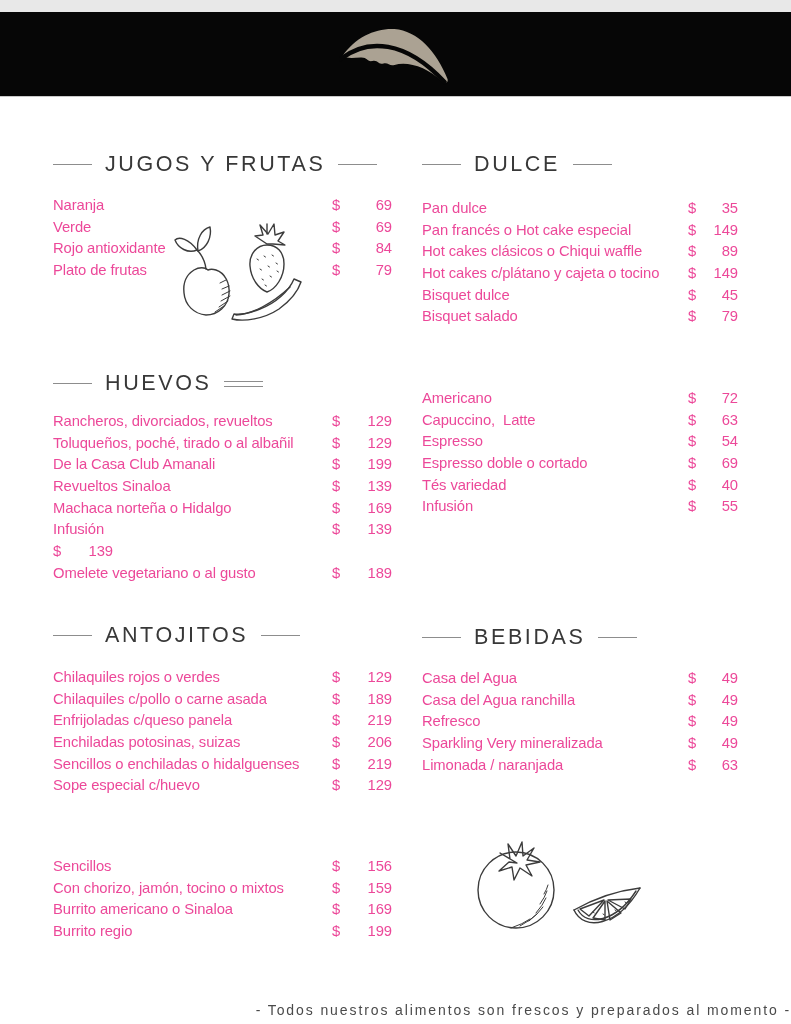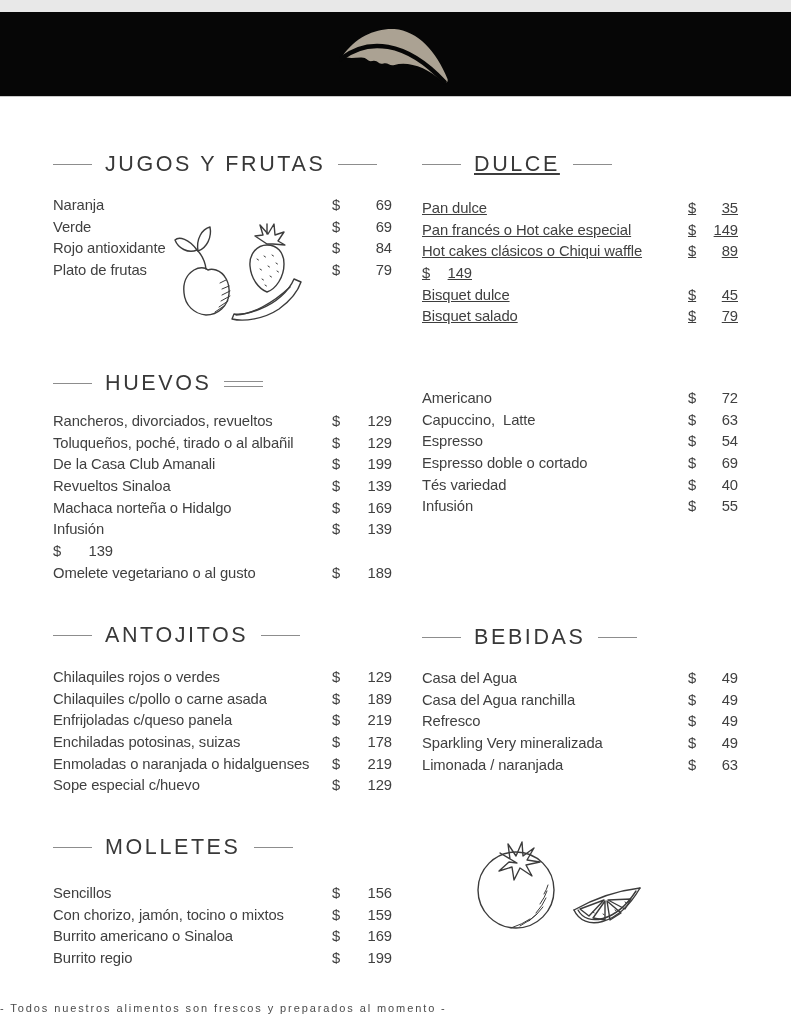--- a/index.html
+++ b/index.html
@@ -13,44 +13,44 @@
   
   .sec{position:absolute;}
   .sec-title{display:flex;align-items:center;gap:13px;height:27px;}
   .ttl{
     margin:0;font-size:21.5px;font-weight:300;letter-spacing:2.6px;color:#383838;
     white-space:nowrap;line-height:27px;
   }
   .line{width:39px;height:0;border-top:1.4px solid #8d8d8d;flex:none;}
   .line.double{height:4px;border-bottom:1.4px solid #8d8d8d;}
   .items{display:block;}
-  .row{display:flex;align-items:center;height:21.7px;font-size:14.8px;letter-spacing:-0.1px;color:#404040;}
+  .row{display:flex;align-items:center;height:21.7px;font-size:14.8px;letter-spacing:-0.1px;color:#ec4899;}
   .nm{flex:1 1 auto;min-width:0;white-space:pre;overflow:visible;}
   .cur{flex:none;width:24px;}
   .sec.left-col{left:53px;width:339px;}
   .sec.right-col{left:422px;width:316px;}
   .sec.left-col .pr{flex:none;width:36px;text-align:right;}
   .sec.right-col .pr{flex:none;width:26px;text-align:right;}
   #sec-jugos{top:139px;}      #sec-jugos .items{margin-top:16px;}
-  #sec-dulce{top:139px;text-decoration:underline;}      #sec-dulce .items{margin-top:19px;}
+  #sec-dulce{top:139px;}      #sec-dulce .items{margin-top:19px;}
   #sec-huevos{top:358px;}     #sec-huevos .items{margin-top:13px;}
   #sec-cafeteria{top:360px;}  #sec-cafeteria .items{margin-top:15px;}
   #sec-antojitos{top:610px;}  #sec-antojitos .items{margin-top:17px;}
   #sec-bebidas{top:612px;}    #sec-bebidas .items{margin-top:16px;}
   #sec-molletes{top:822px;}   #sec-molletes .items{margin-top:21px;}
   
   .illu{position:absolute;}
   #illu-fruits{left:172px;top:197px;width:142px;height:118px;}
   #illu-tomato{left:466px;top:818px;width:184px;height:120px;}
   .sketch{stroke:#3c3c3c;stroke-width:1.4;fill:none;stroke-linecap:round;stroke-linejoin:round;}
   .sketch-thin{stroke:#3c3c3c;stroke-width:1;fill:none;stroke-linecap:round;}
   
   .footer{
-    position:absolute;left:0;top:990px;width:791px;text-align:left;
-    font-size:11px;letter-spacing:1.9px;color:#4a4a4a;
+    position:absolute;left:0;top:990px;width:791px;text-align:right;
+    font-size:14px;letter-spacing:1.9px;color:#4a4a4a;
   }
 </style>
 </head>
 <body>
 
 <div class="page">
 
   <div class="header-bar">
     <svg class="logo" viewBox="0 0 112 62" aria-hidden="true">
       <path d="M3,31 C16,12 36,3 55,4 C78,6 97,26 108,54 C109,57 106,60 103,57
@@ -106,20 +106,21 @@
           <span class="nm">Pan francés o Hot cake especial</span>
           <span class="cur">$</span>
           <span class="pr">149</span>
         </div>
         <div class="row">
           <span class="nm">Hot cakes clásicos o Chiqui waffle</span>
           <span class="cur">$</span>
           <span class="pr">89</span>
         </div>
         <div class="row">
+          <span class="nm">Hot cakes c/plátano y cajeta o tocino</span>
           <span class="cur">$</span>
           <span class="pr">149</span>
         </div>
         <div class="row">
           <span class="nm">Bisquet dulce</span>
           <span class="cur">$</span>
           <span class="pr">45</span>
         </div>
         <div class="row">
           <span class="nm">Bisquet salado</span>
@@ -231,24 +232,24 @@
           <span class="pr">189</span>
         </div>
         <div class="row">
           <span class="nm">Enfrijoladas c/queso panela</span>
           <span class="cur">$</span>
           <span class="pr">219</span>
         </div>
         <div class="row">
           <span class="nm">Enchiladas potosinas, suizas</span>
           <span class="cur">$</span>
-          <span class="pr">178</span>
-        </div>
-        <div class="row">
-          <span class="nm">Enmoladas o naranjada o hidalguenses</span>
+          <span class="pr">206</span>
+        </div>
+        <div class="row">
+          <span class="nm">Sencillos o enchiladas o hidalguenses</span>
           <span class="cur">$</span>
           <span class="pr">219</span>
         </div>
         <div class="row">
           <span class="nm">Sope especial c/huevo</span>
           <span class="cur">$</span>
           <span class="pr">129</span>
         </div>
       </div>
   </section>
@@ -282,25 +283,20 @@
         </div>
         <div class="row">
           <span class="nm">Limonada / naranjada</span>
           <span class="cur">$</span>
           <span class="pr">63</span>
         </div>
       </div>
   </section>
 
   <section class="sec left-col" id="sec-molletes">
-    <div class="sec-title">
-      <span class="line"></span>
-      <h2 class="ttl">MOLLETES</h2>
-      <span class="line"></span>
-    </div>
     <div class="items">
         <div class="row">
           <span class="nm">Sencillos</span>
           <span class="cur">$</span>
           <span class="pr">156</span>
         </div>
         <div class="row">
           <span class="nm">Con chorizo, jamón, tocino o mixtos</span>
           <span class="cur">$</span>
           <span class="pr">159</span>

